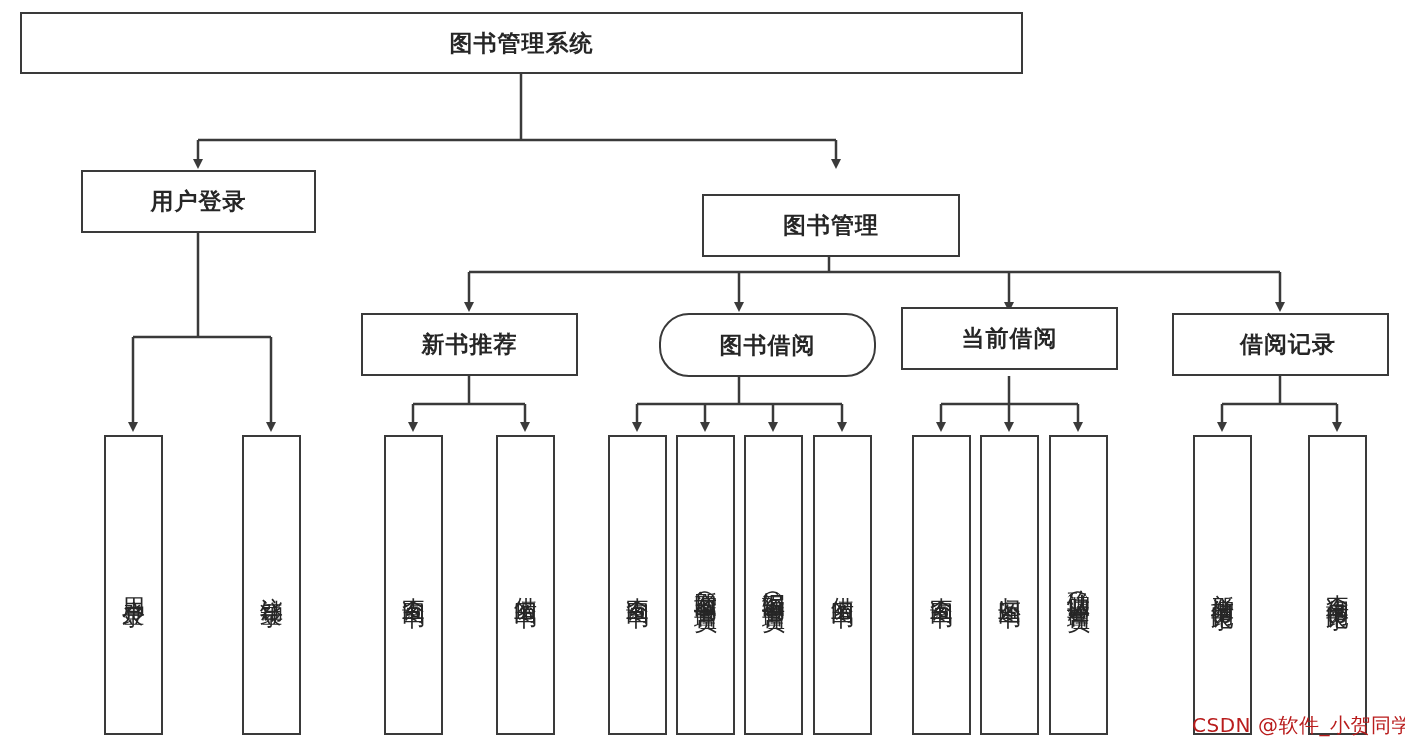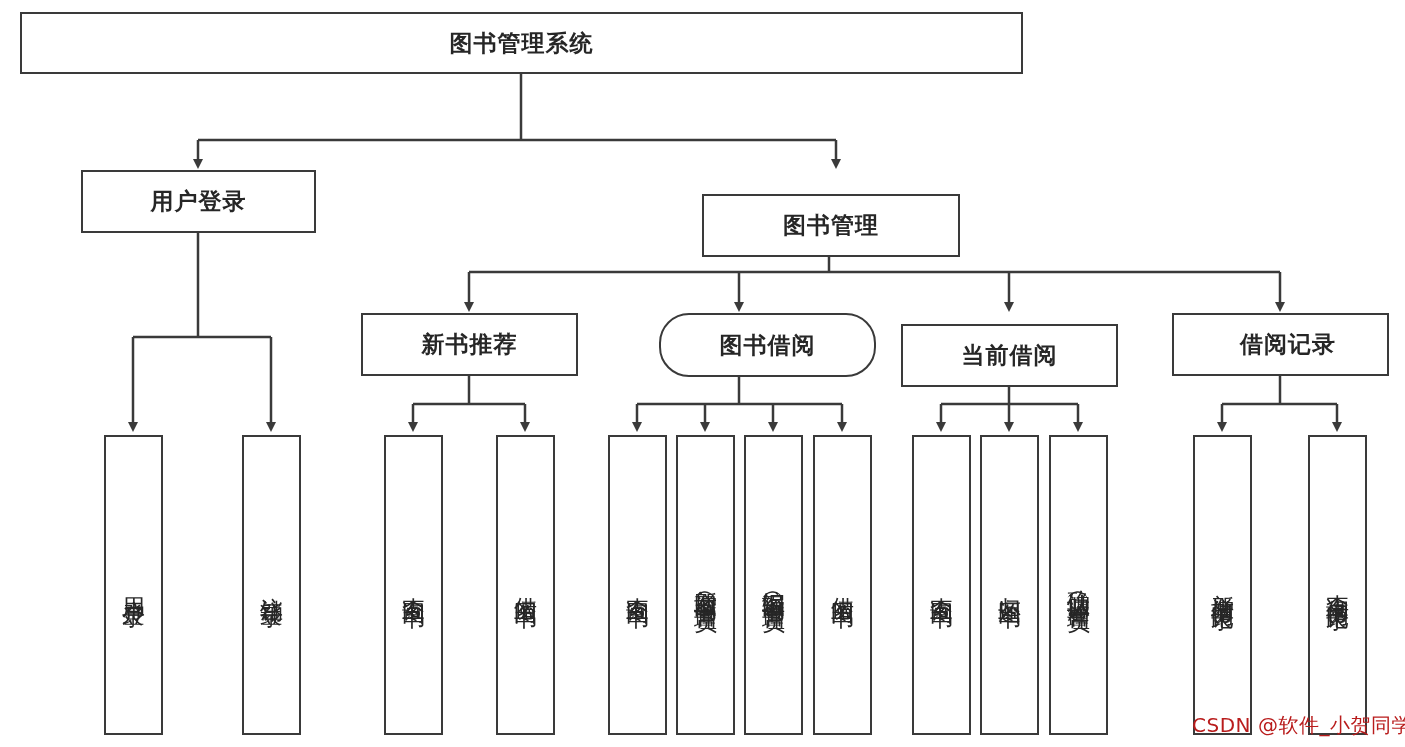--- a/index.html
+++ b/index.html
@@ -128,21 +128,21 @@
   <div class="node horiz" style="left:702px; top:170px; width:258px; height:63px;margin-top:24px;">
     <span class="txt">图书管理</span>
   </div>
 
   <div class="node horiz" style="left:361px; top:313px; width:217px; height:63px;justify-content:center;">
     <span class="txt">新书推荐</span>
   </div>
   <div class="node horiz" style="left:659px; top:313px; width:217px; height:64px;border-radius:30px;">
     <span class="txt">图书借阅</span>
   </div>
-  <div class="node horiz" style="left:901px; top:324px; width:217px; height:63px;">
+  <div class="node horiz" style="left:901px; top:307px; width:217px; height:63px;">
     <span class="txt">当前借阅</span>
   </div>
   <div class="node horiz" style="left:1172px; top:313px; width:217px; height:63px;padding-left:15px;">
     <span class="txt">借阅记录</span>
   </div>
 
   <div class="node vert" style="left:104px; top:435px; width:59px; height:300px;">
     <span class="txt">用户登录</span>
   </div>
   <div class="node vert" style="left:242px; top:435px; width:59px; height:300px;">

